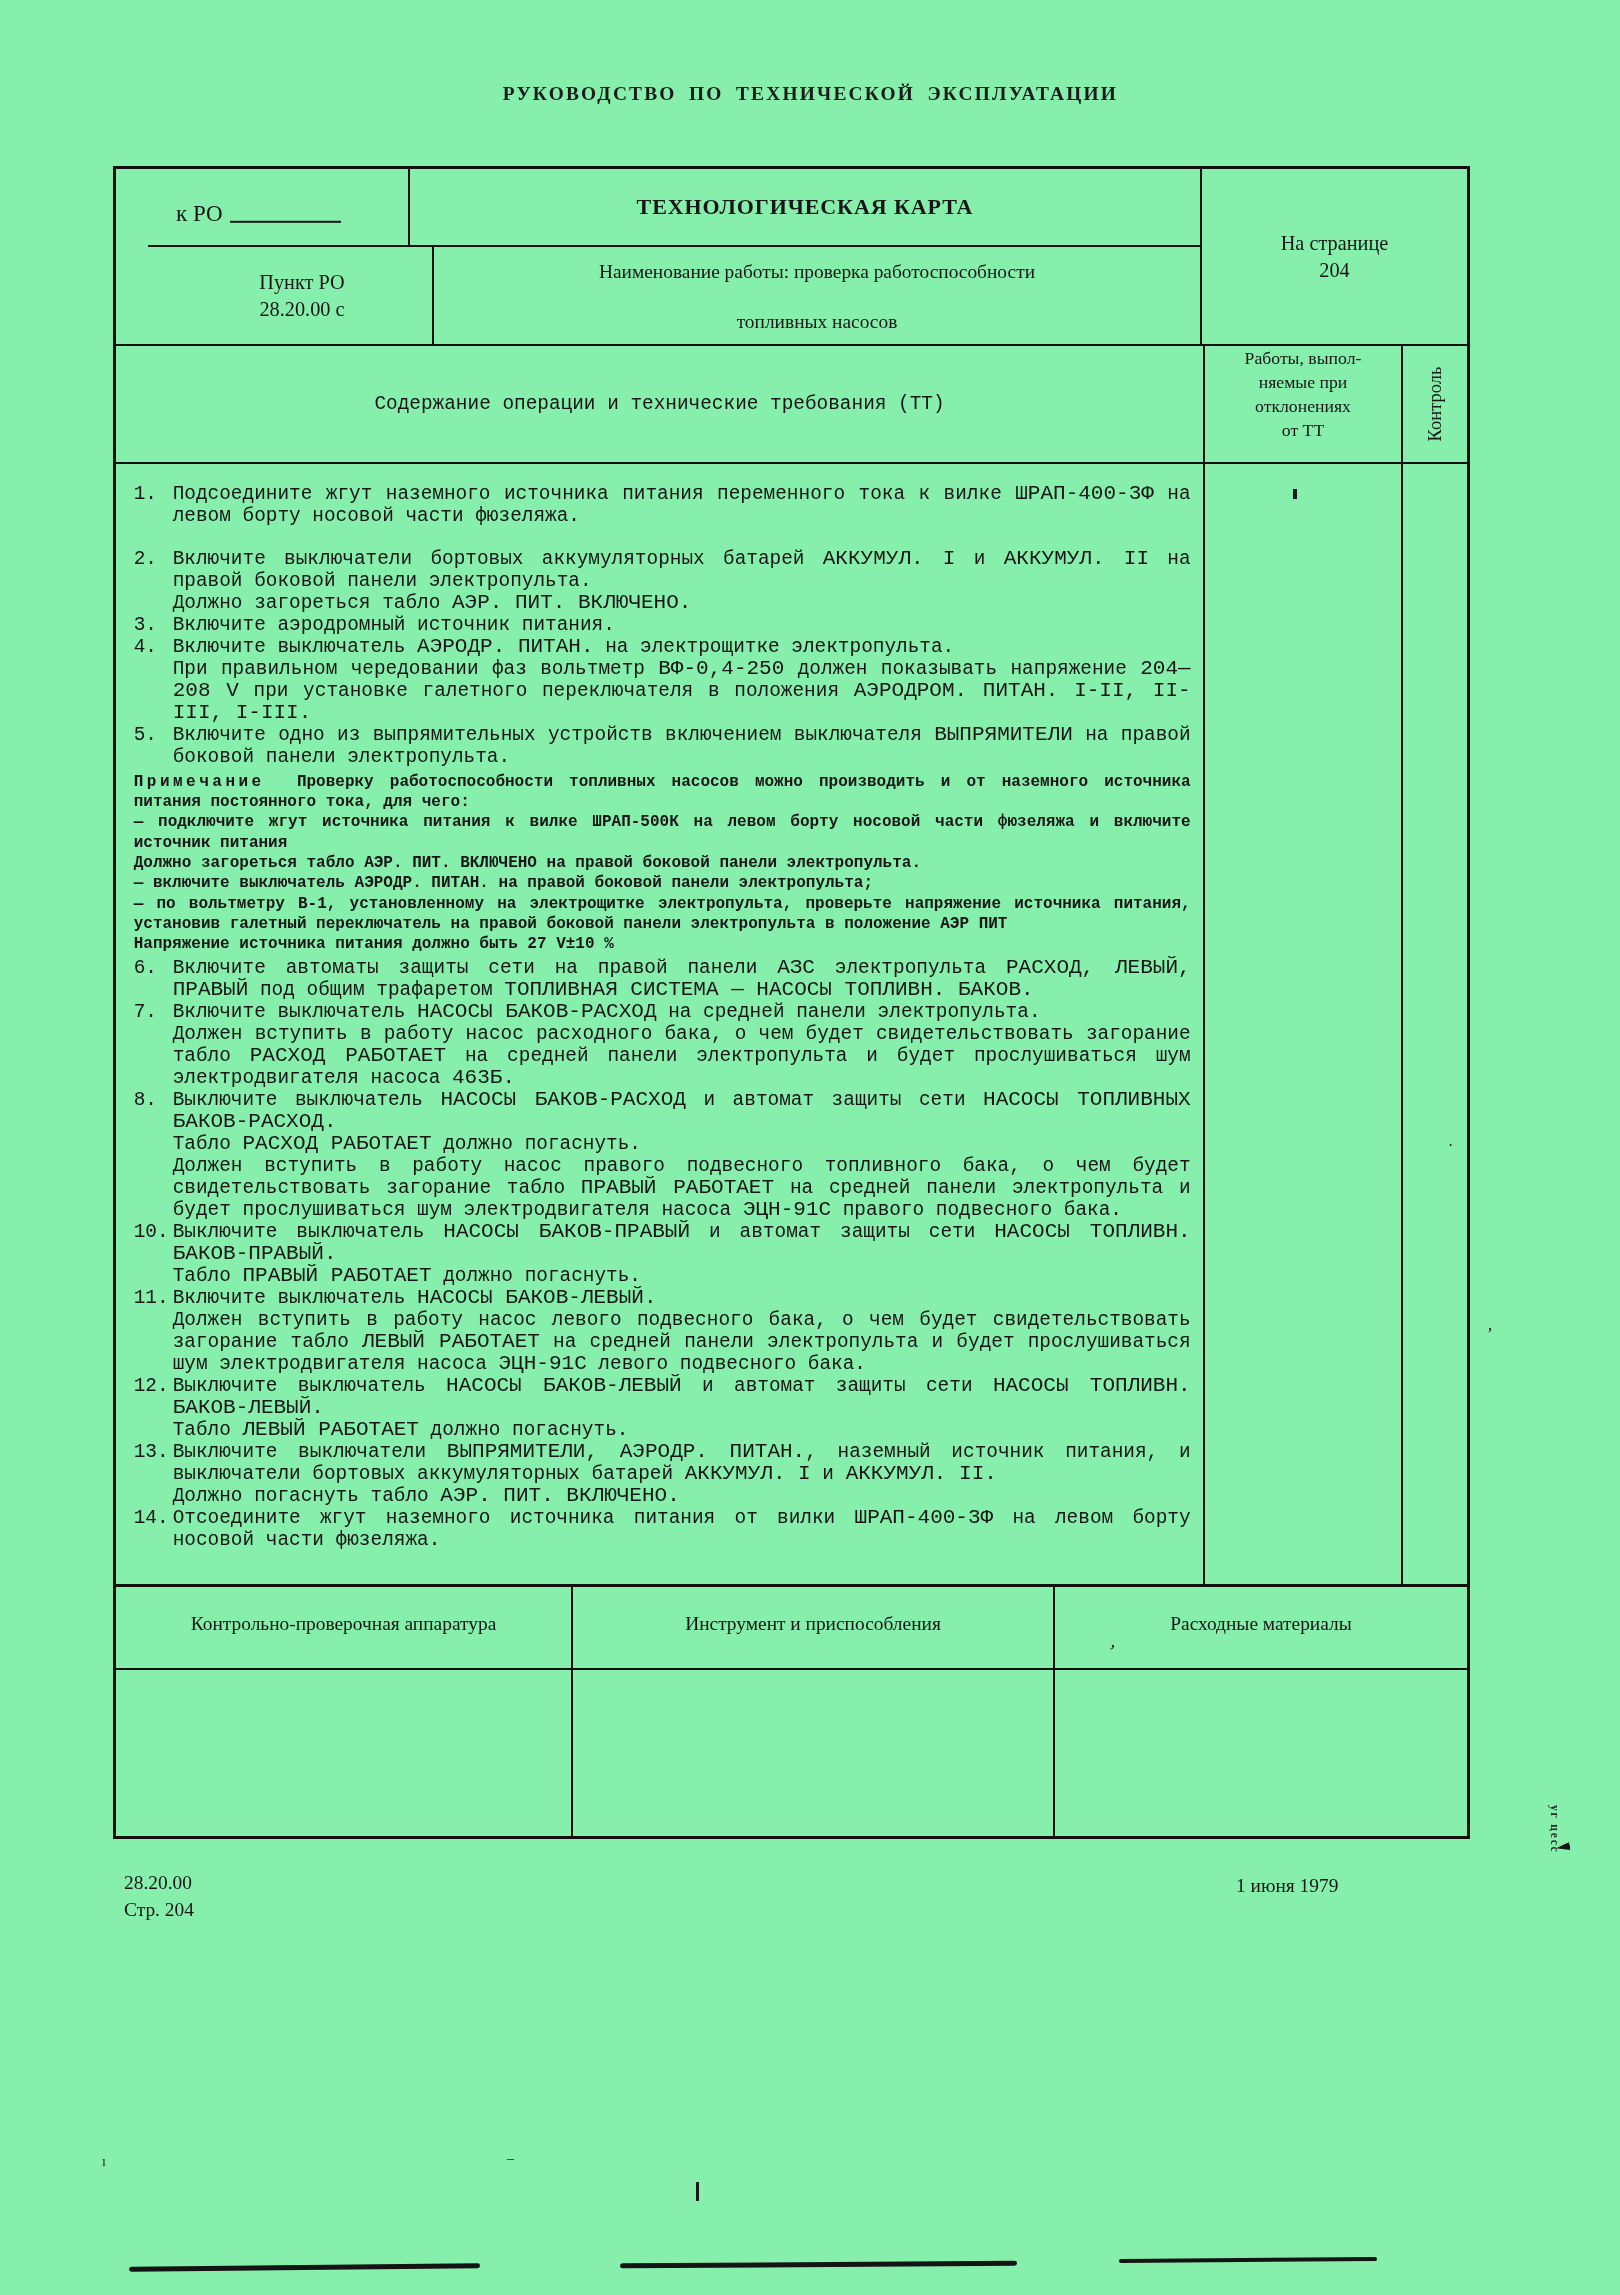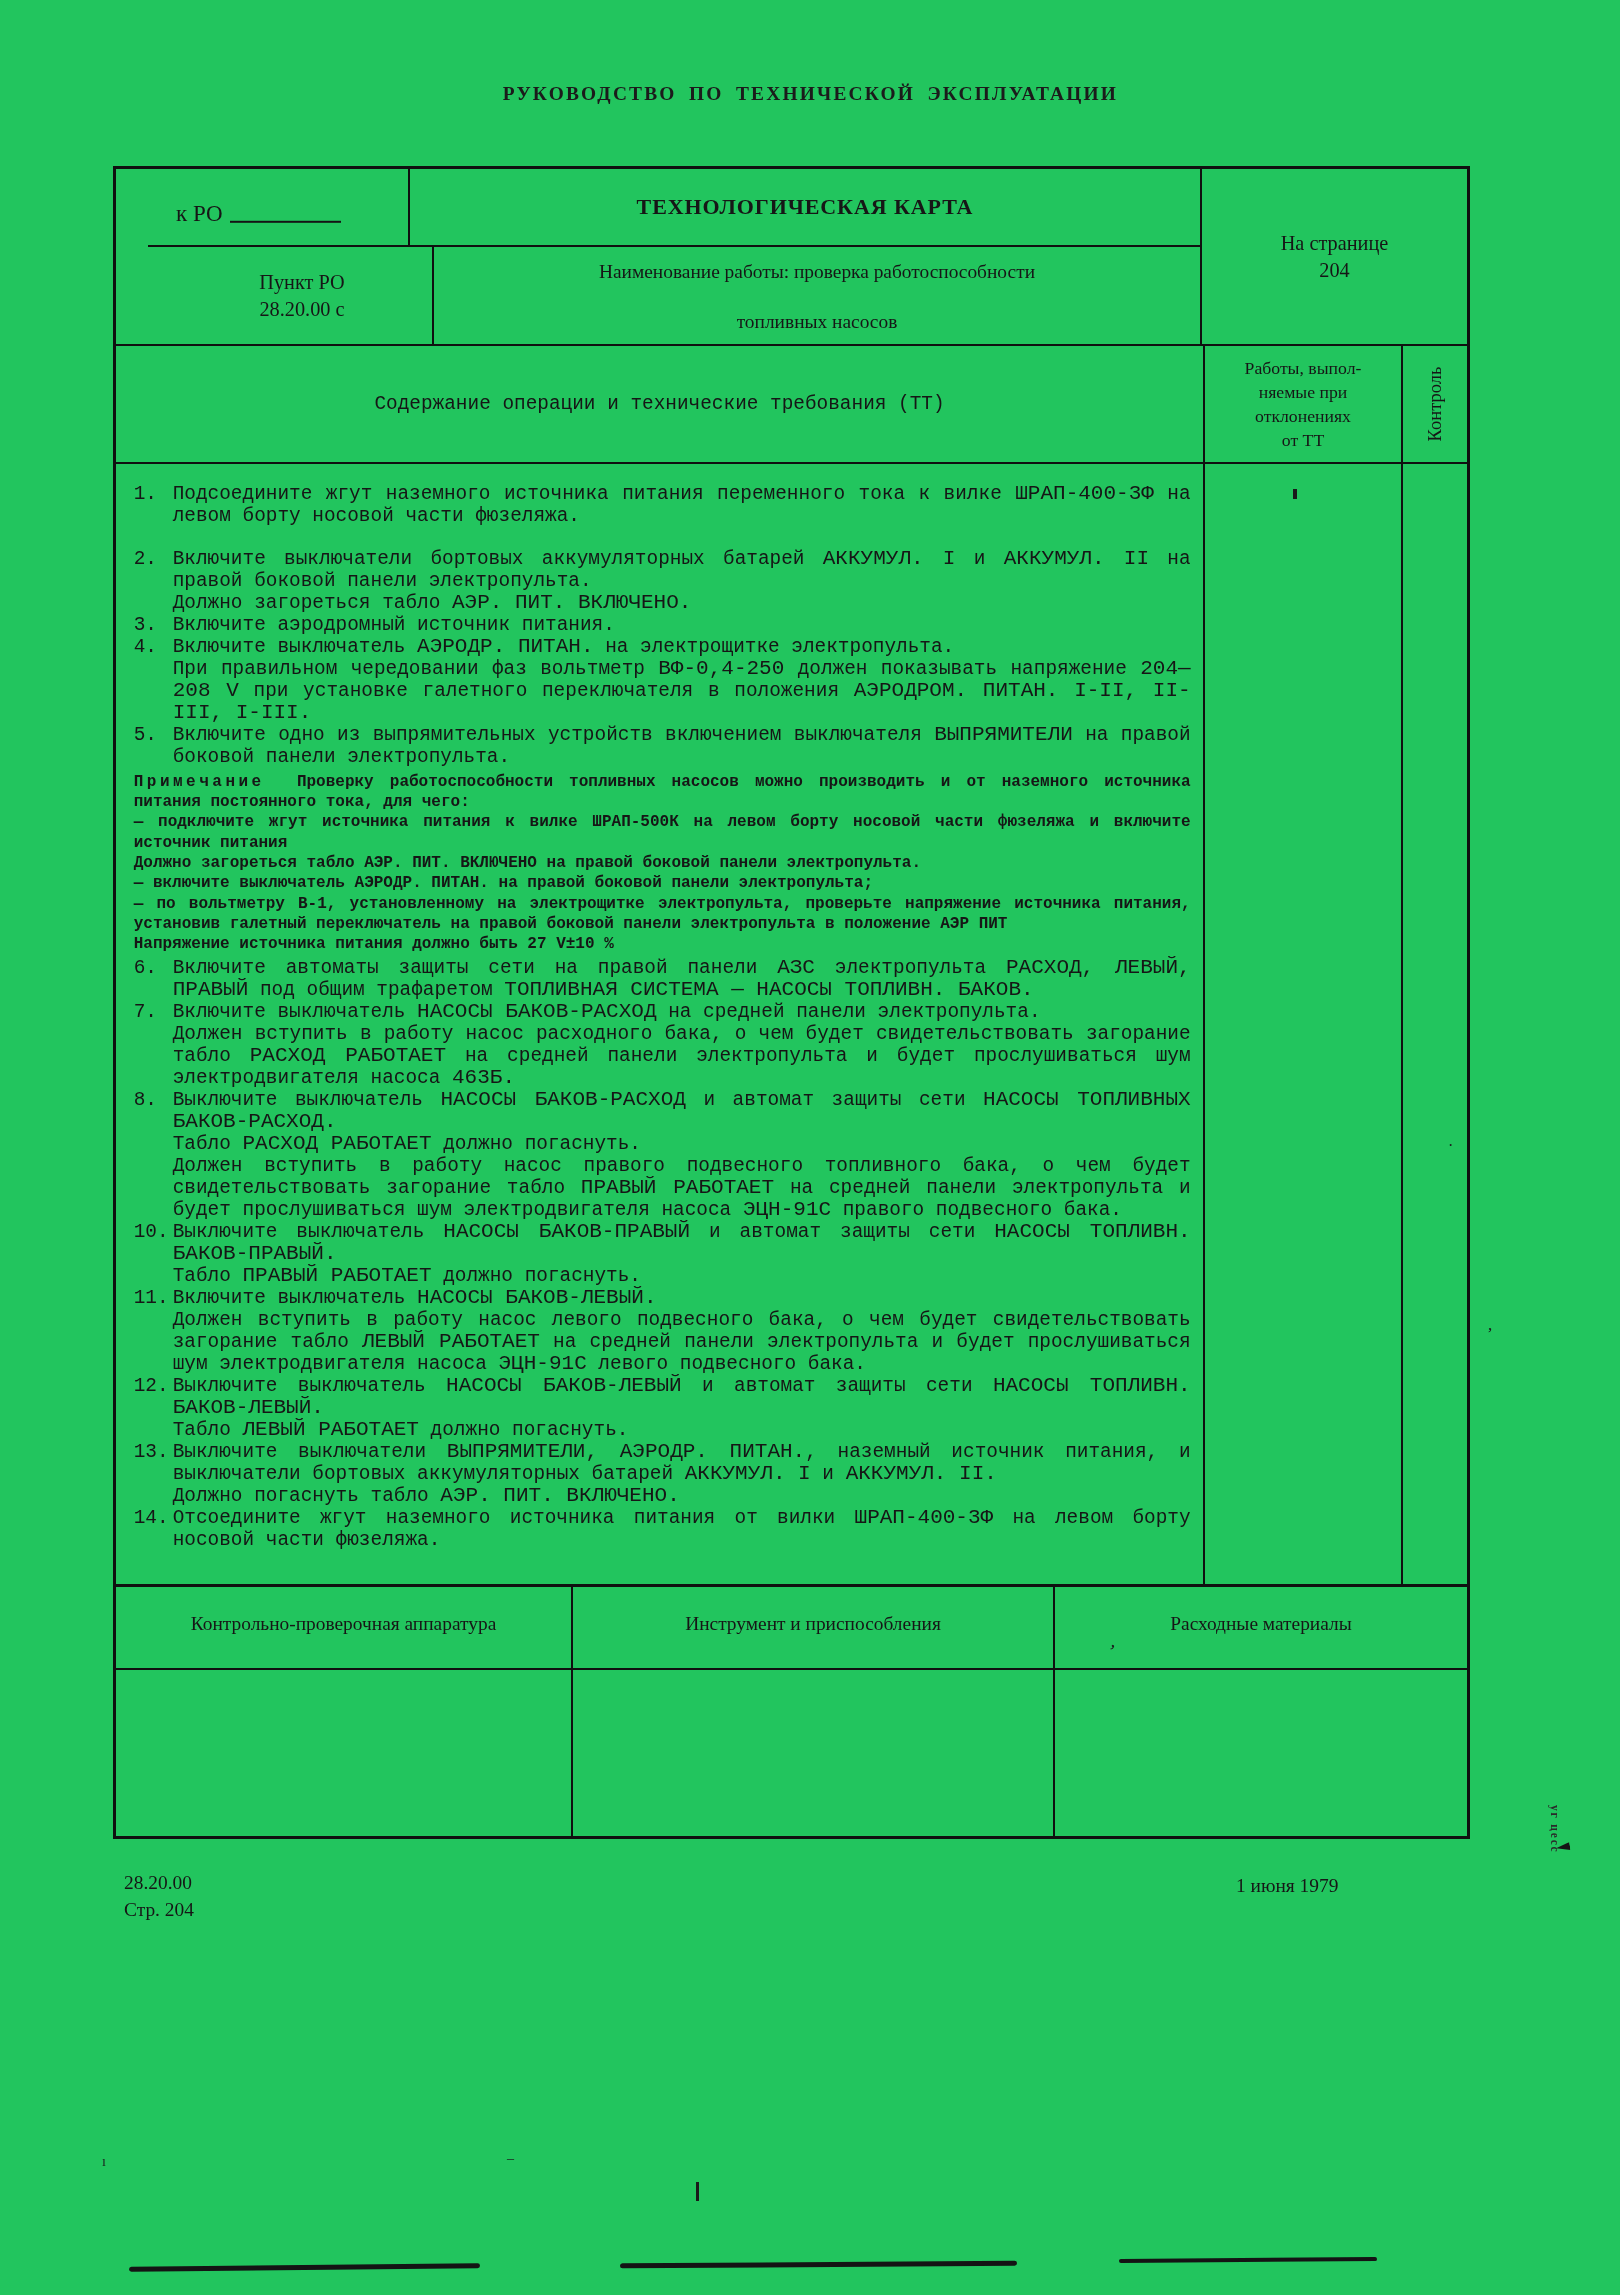--- a/index.html
+++ b/index.html
@@ -1,17 +1,17 @@
 <!DOCTYPE html>
 <html lang="ru" style="font-size:14px"><head>
 <meta charset="utf-8">
 <style>
   html,body{margin:0;padding:0;background:#e8e6e0;}
   .page{
-    position:relative;width:1621px;height:2295px;background:#22c55e;
+    position:relative;width:1621px;height:2295px;background:#86efac;
     font-family:"Liberation Serif","DejaVu Serif",serif;color:#161616;overflow:hidden;
   }
   .doc-header{
     position:absolute;top:83px;left:0;width:100%;text-align:center;
     font-size:19.4px;font-weight:bold;letter-spacing:2.2px;word-spacing:5.3px;color:#1b1b1b;
   }
   
   .tbl{
     position:absolute;left:113px;top:166px;width:1357px;height:1673px;
     border:3.5px solid #101010;box-sizing:border-box;display:flex;flex-direction:column;
@@ -32,21 +32,21 @@
   .title-cell{flex:1;display:flex;align-items:center;justify-content:center;font-size:22px;font-weight:bold;letter-spacing:0.9px;}
   .punkt-cell{display:flex;flex-direction:column;align-items:center;justify-content:center;font-size:20.3px;line-height:26.5px;}
   .workname-cell{flex:1;display:flex;flex-direction:column;align-items:center;justify-content:flex-start;padding-top:12.4px;font-size:19.4px;line-height:25.6px;gap:24px;}
   .onpage-cell{width:265px;display:flex;flex-direction:column;align-items:center;justify-content:center;font-size:20.3px;line-height:26.5px;}
   
   .r2{height:118px;}
   .c-main{width:1089px;font-family:Liberation Mono, monospace;}
   .c-dev{width:198px;}
   .c-ctl{flex:1;position:relative;}
   .soderzh{display:flex;align-items:center;justify-content:center;font-size:19.4px;}
-  .raboty{display:flex;flex-direction:column;align-items:center;justify-content:center;font-size:17.7px;line-height:24px;}
+  .raboty{display:flex;flex-direction:column;align-items:center;justify-content:flex-start;font-size:17.7px;line-height:24px;}
   .kontrol-txt{
     position:absolute;left:50%;top:50%;transform:translate(-50%,-50%) rotate(-90deg);
     white-space:nowrap;font-size:18.5px;
   }
   
   .r3{height:1122px;}
   .body-cell{padding:19.4px 12.4px 0 17.7px;font-size:19.4px;line-height:22px;overflow:hidden;}
   .step{padding-left:39px;text-align:justify;}
   .step .p1{text-indent:-39px;}
   .num{display:inline-block;width:39px;text-indent:0;}

